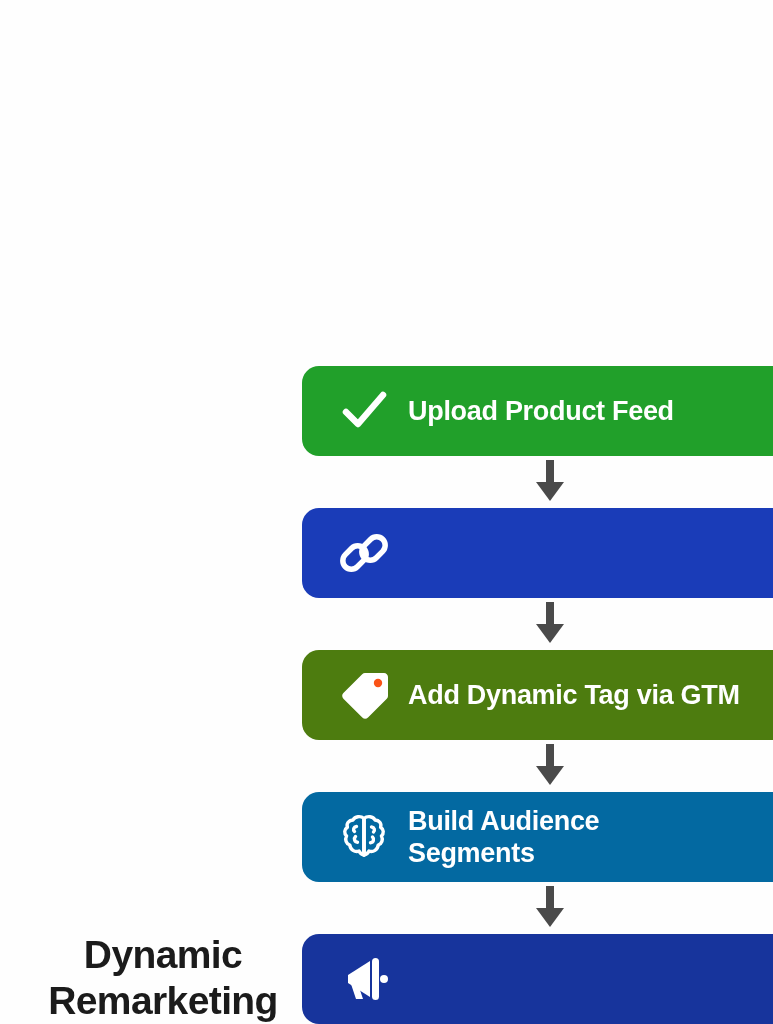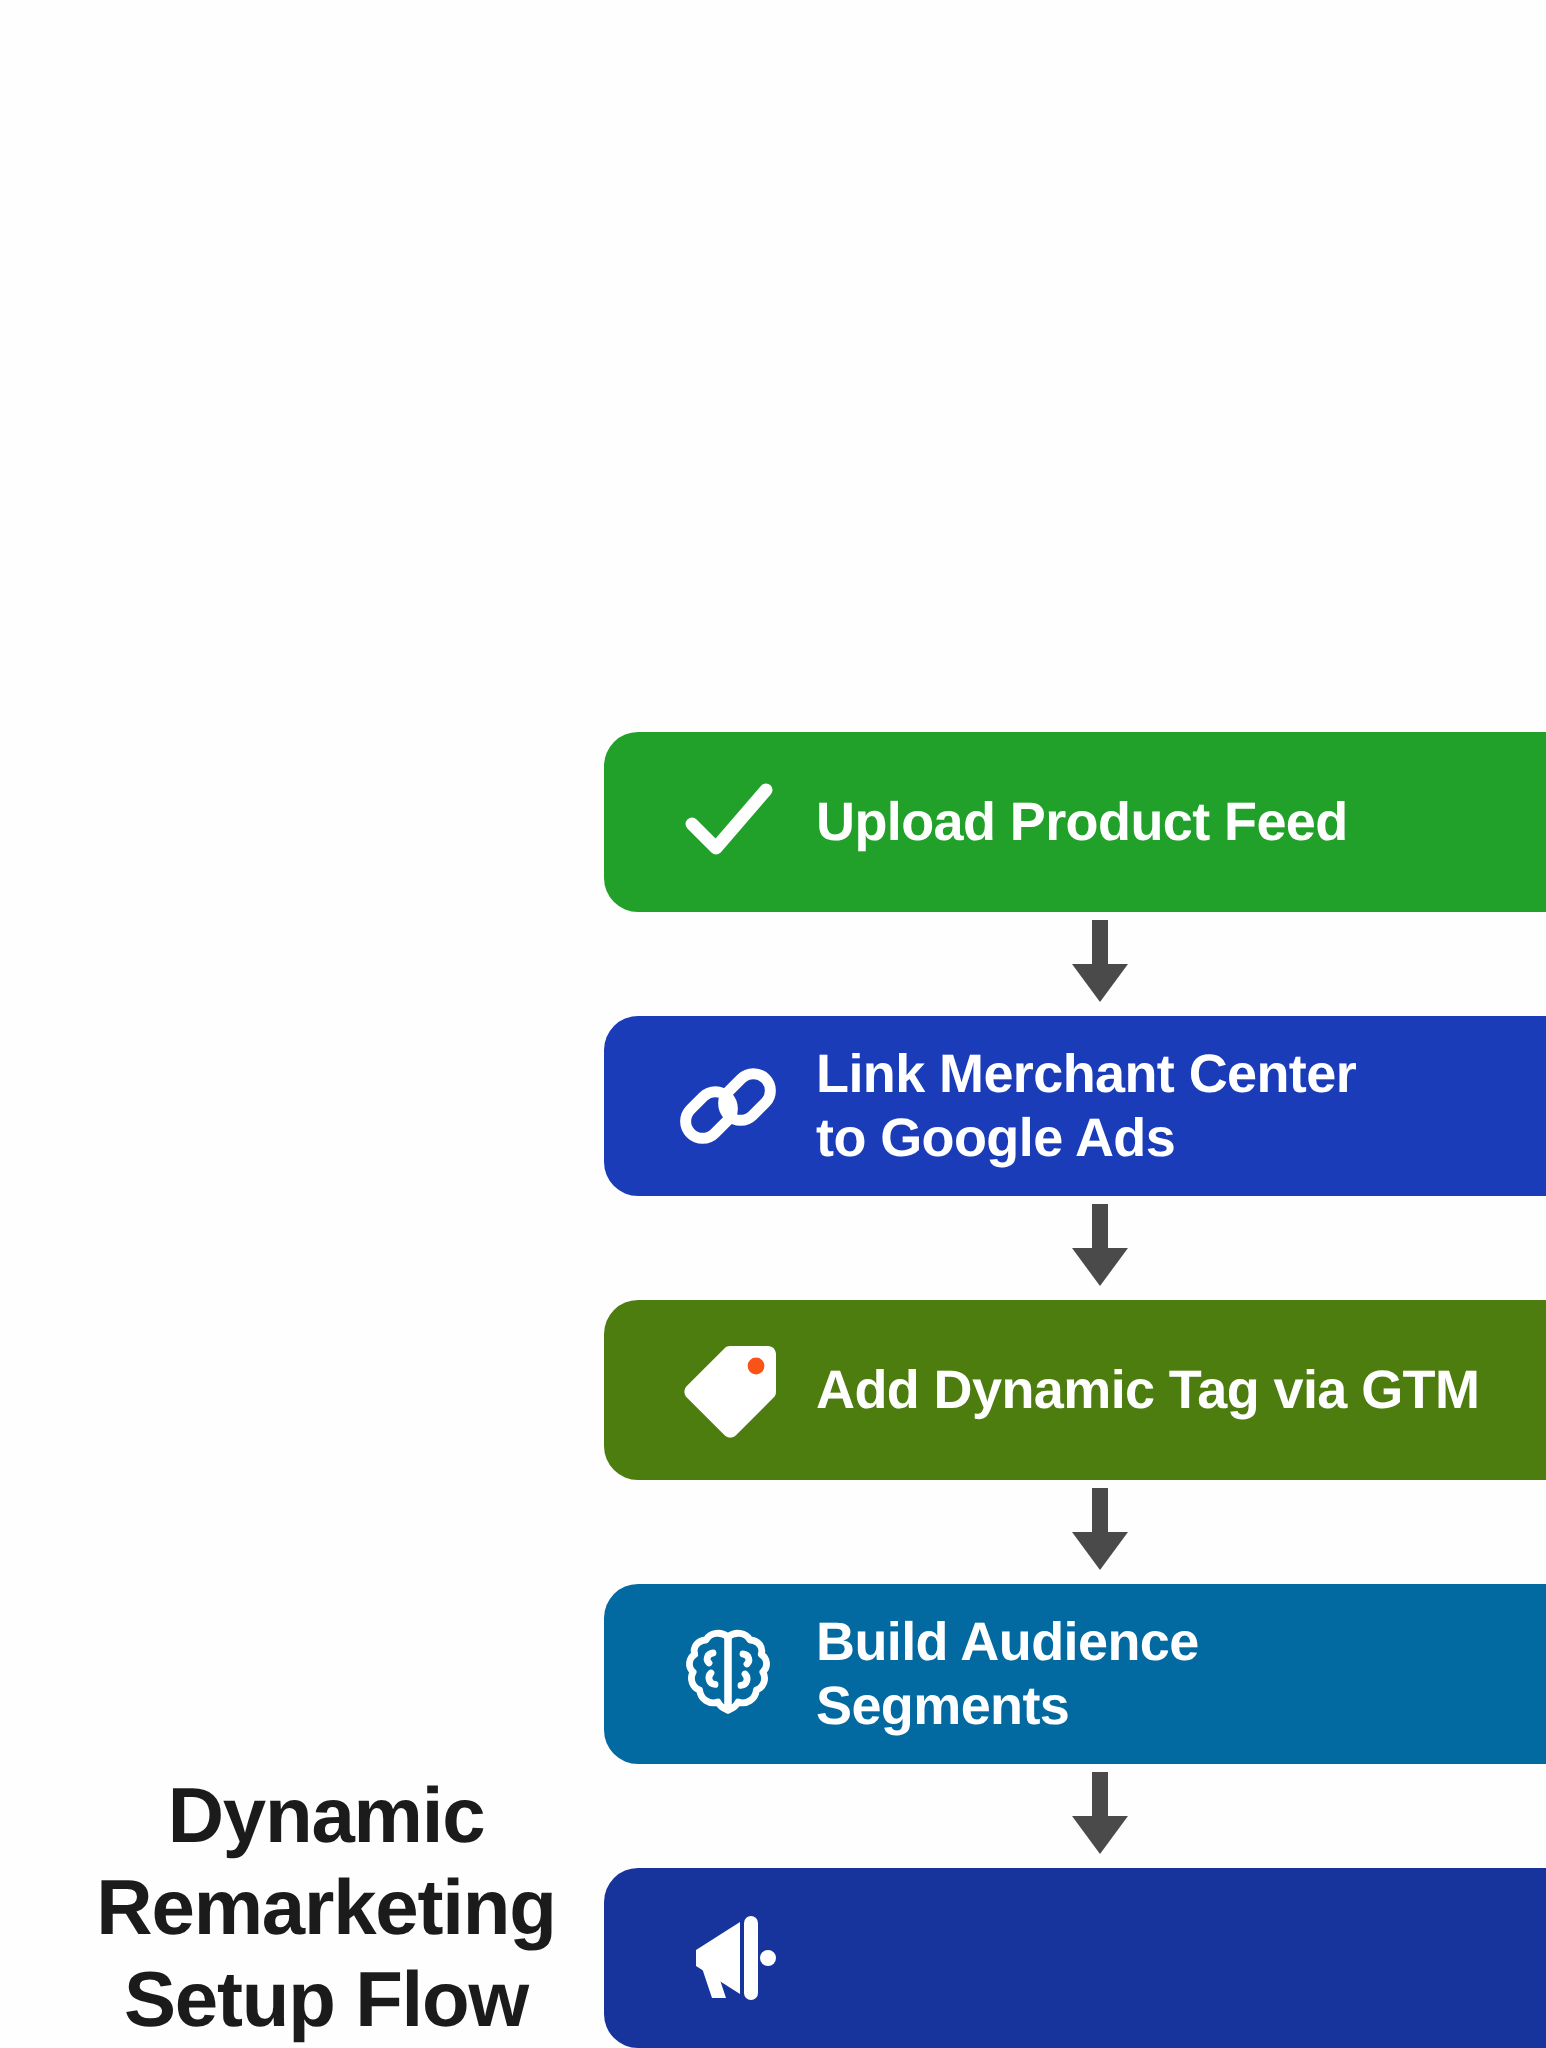--- a/index.html
+++ b/index.html
@@ -77,21 +77,20 @@
   }
   .arrow svg { display: block; }
 </style>
 </head>
 <body>
 
 <div id="canvas">
 
   <div class="title">
     <span class="title-line">Dynamic Remarketing</span>
-    <span class="title-line">Setup Flow</span>
   </div>
 
   <div class="flow">
 
     <div class="step" style="background:#21a02a;">
       <span class="step-icon">
         <svg width="52" height="52" viewBox="0 0 52 52" aria-hidden="true">
           <path d="M8 27 L20 39 L45 10" fill="none" stroke="#ffffff" stroke-width="6.5" stroke-linecap="round" stroke-linejoin="round"></path>
         </svg>
       </span>
@@ -107,22 +106,20 @@
 
     <div class="step" style="background:#1a3cb8;">
       <span class="step-icon">
         <svg width="52" height="52" viewBox="0 0 52 52" aria-hidden="true">
           <g fill="none" stroke="#ffffff" stroke-width="5.5" stroke-linecap="round">
             <rect x="3.5" y="22" width="26" height="17" rx="8.5" transform="rotate(-45 16.5 30.5)"></rect>
             <rect x="22.5" y="13" width="26" height="17" rx="8.5" transform="rotate(-45 35.5 21.5)"></rect>
           </g>
         </svg>
       </span>
-      <span class="step-label">Link Merchant Center
-to Google Ads</span>
     </div>
 
     <div class="arrow">
       <svg width="34" height="44" viewBox="0 0 34 44" aria-hidden="true">
         <rect x="13" y="0" width="8" height="26" fill="#4a4a4a"></rect>
         <path d="M3 22 L17 41 L31 22 Z" fill="#4a4a4a"></path>
       </svg>
     </div>
 
     <div class="step" style="background:#4d7c0f;">

